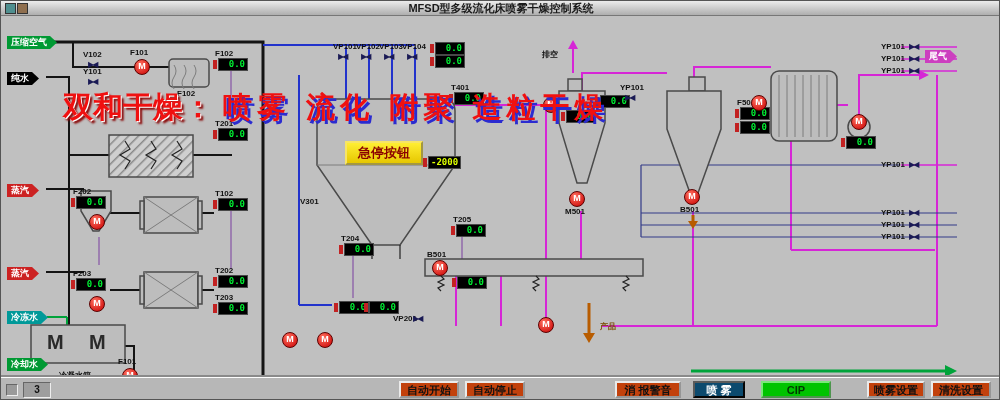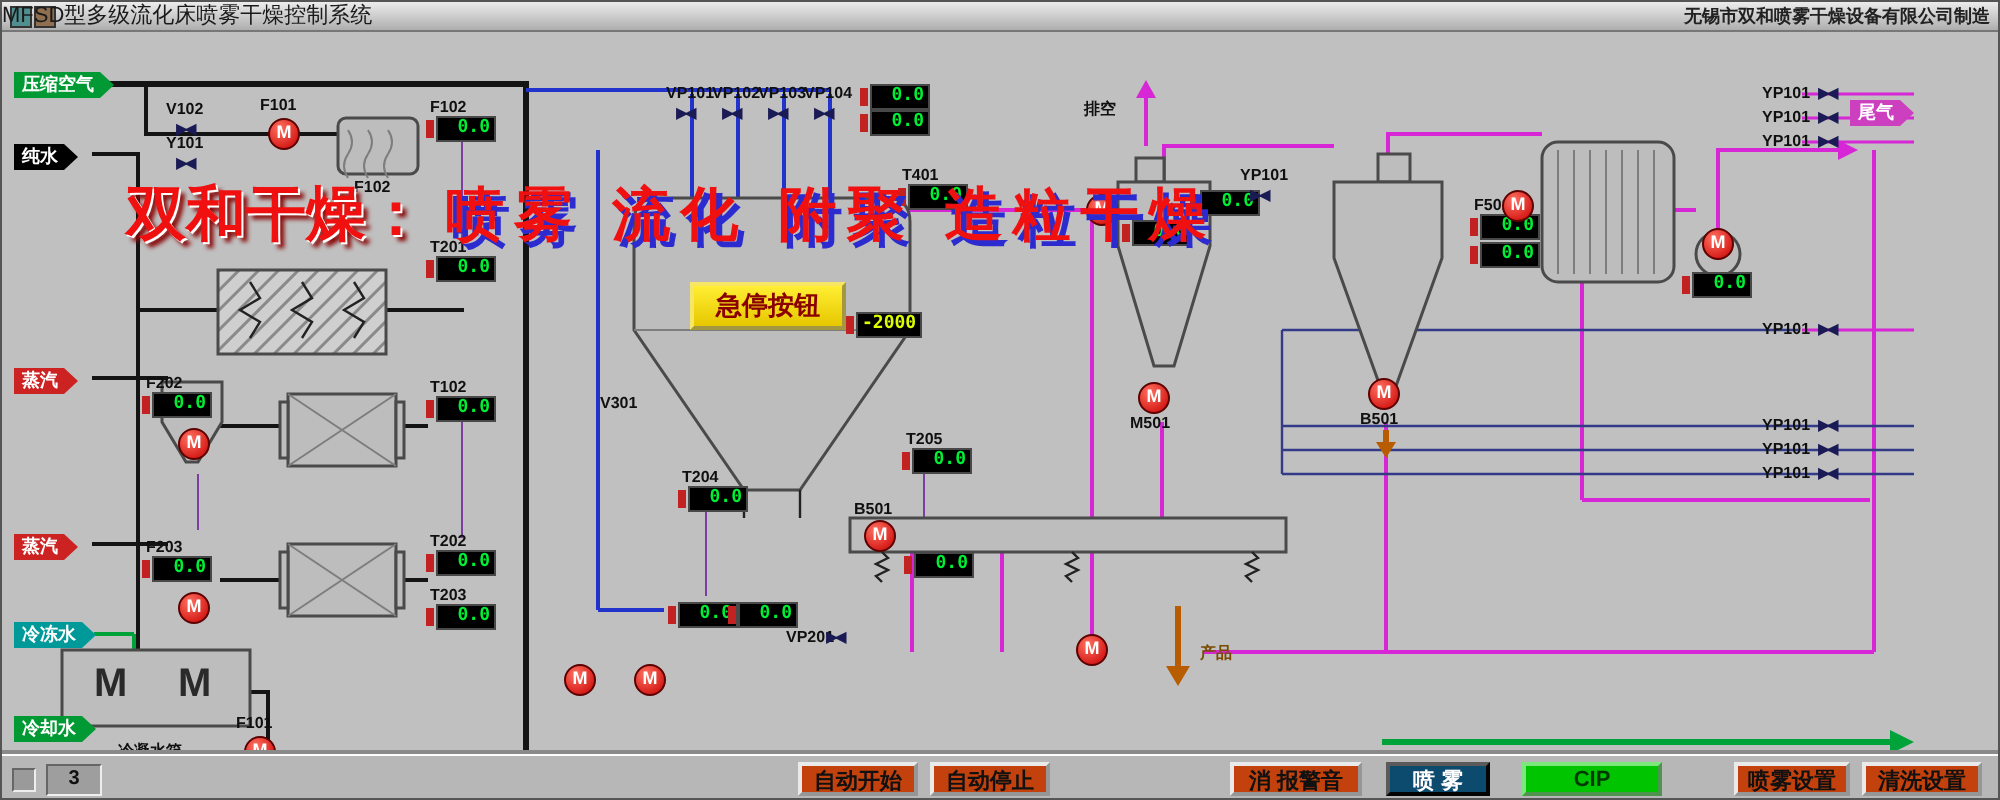--- a/index.html
+++ b/index.html
@@ -1,18 +1,18 @@
 <!DOCTYPE html>
 <html><head>
 <meta charset="utf-8">
 <style>
   html,body{margin:0;padding:0;}
   body{width:1000px;height:400px;background:#c0c0c0;font-family:"Liberation Sans",sans-serif;overflow:hidden;position:relative;border:1px solid #555;box-sizing:border-box;}
   #titlebar{position:absolute;top:0;left:0;width:1000px;height:14px;background:linear-gradient(#ececec,#aeaeae);border-bottom:1px solid #777;z-index:8;}
-  #titletext{position:absolute;left:0;right:0;top:0;font-weight:normal;font-size:11px;line-height:14px;color:#1a1a1a;}
+  #titletext{position:absolute;left:0;right:0;top:0;text-align:center;font-weight:bold;font-size:11px;line-height:14px;color:#1a1a1a;}
   #manufacturer{position:absolute;right:6px;top:0;font-weight:bold;font-size:9px;line-height:14px;color:#222;}
   .winicon{position:absolute;top:2px;width:9px;height:9px;background:#4f8f8f;border:1px solid #333;}
   #diagram{position:absolute;top:14px;left:0;width:808px;height:362px;background:#c0c0c0;border-radius:30px;}
   #pipes{position:absolute;top:0;left:0;z-index:1;}
   #overlay{position:absolute;top:0;left:0;width:1000px;height:400px;z-index:4;}
   .flag{position:absolute;height:13px;line-height:13px;color:#fff;font-weight:bold;font-size:9px;padding:0 10px 0 4px;clip-path:polygon(0 0,calc(100% - 7px) 0,100% 50%,calc(100% - 7px) 100%,0 100%);z-index:5;white-space:nowrap;}
   .lbl{position:absolute;font-weight:bold;font-size:8px;color:#101010;white-space:nowrap;z-index:5;}
   .lbl.big{font-size:20px;color:#2a2a2a;}
   .disp{position:absolute;display:flex;align-items:center;height:12px;z-index:5;}
   .disp .tag{width:4px;height:9px;background:#c22222;margin-right:1px;}
@@ -32,21 +32,20 @@
   .hmibtn.dark{background:#0c4a6e;color:#fff;border-color:#5a5a5a;}
   .hmibtn.green{background:#00c400;color:#003800;border-color:#7ae87a;}
 </style>
 </head>
 <body>
 
 <div id="titlebar">
   <span class="winicon" style="left:4px"></span>
   <span class="winicon" style="left:16px;background:#8f6f4f"></span>
   <div id="titletext">MFSD型多级流化床喷雾干燥控制系统</div>
-  <div id="manufacturer">无锡市双和喷雾干燥设备有限公司制造</div>
 </div>
 
 <div id="diagram">
 <svg id="pipes" width="1000" height="400" viewBox="0 0 1000 400">
   <defs>
     <pattern id="hatch" width="7" height="7" patternTransform="rotate(45)" patternUnits="userSpaceOnUse">
       <rect width="7" height="7" fill="#cfcfcf"></rect>
       <line x1="0" y1="0" x2="0" y2="7" stroke="#8a8a8a" stroke-width="3"></line>
     </pattern>
   </defs>

